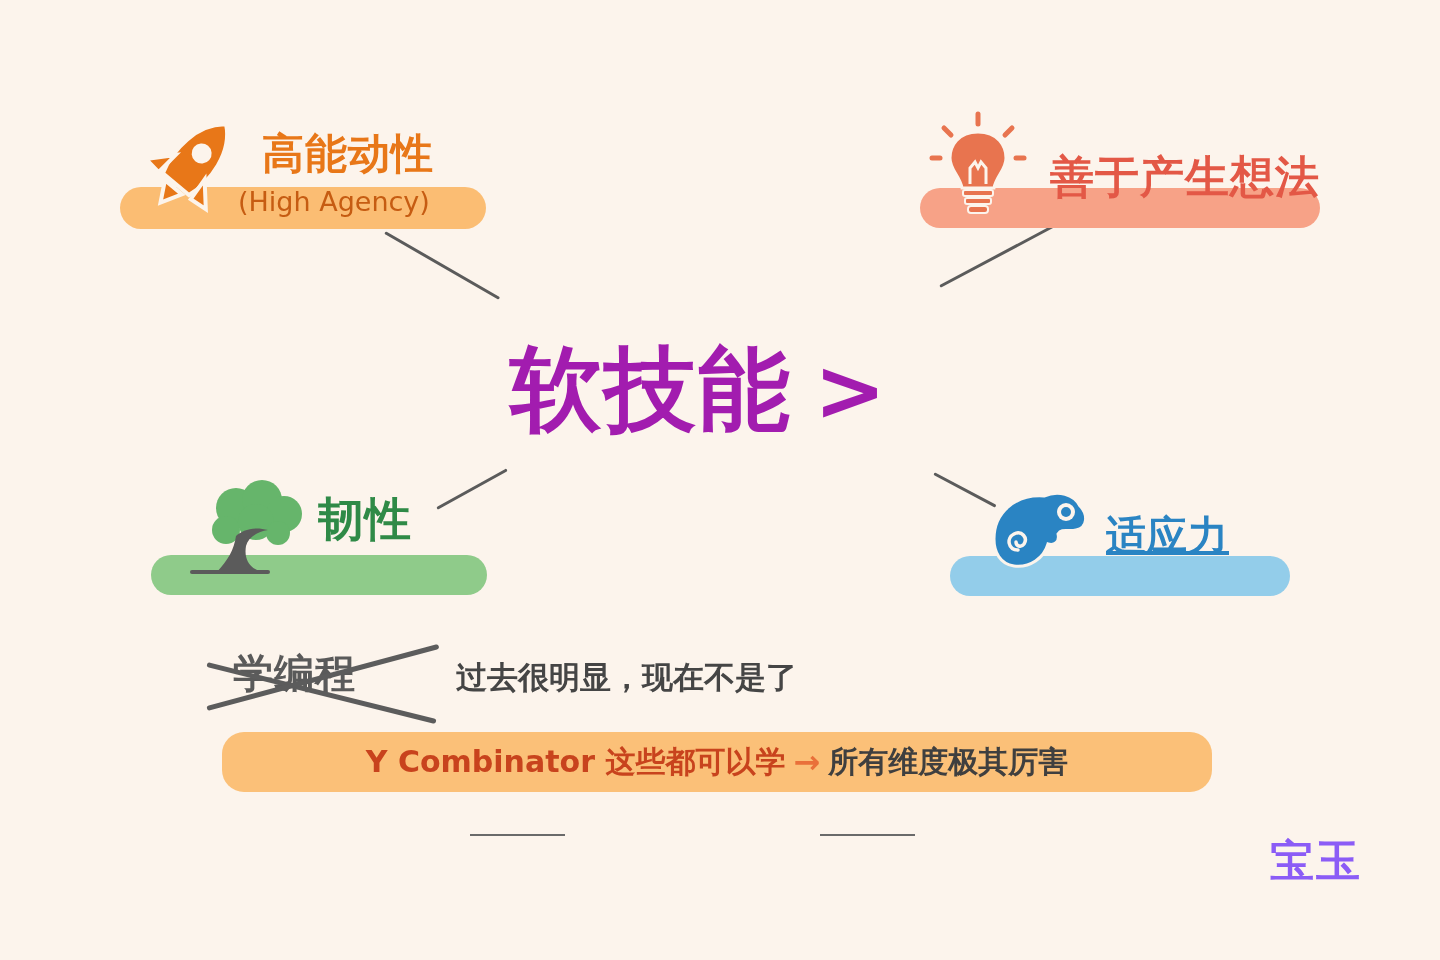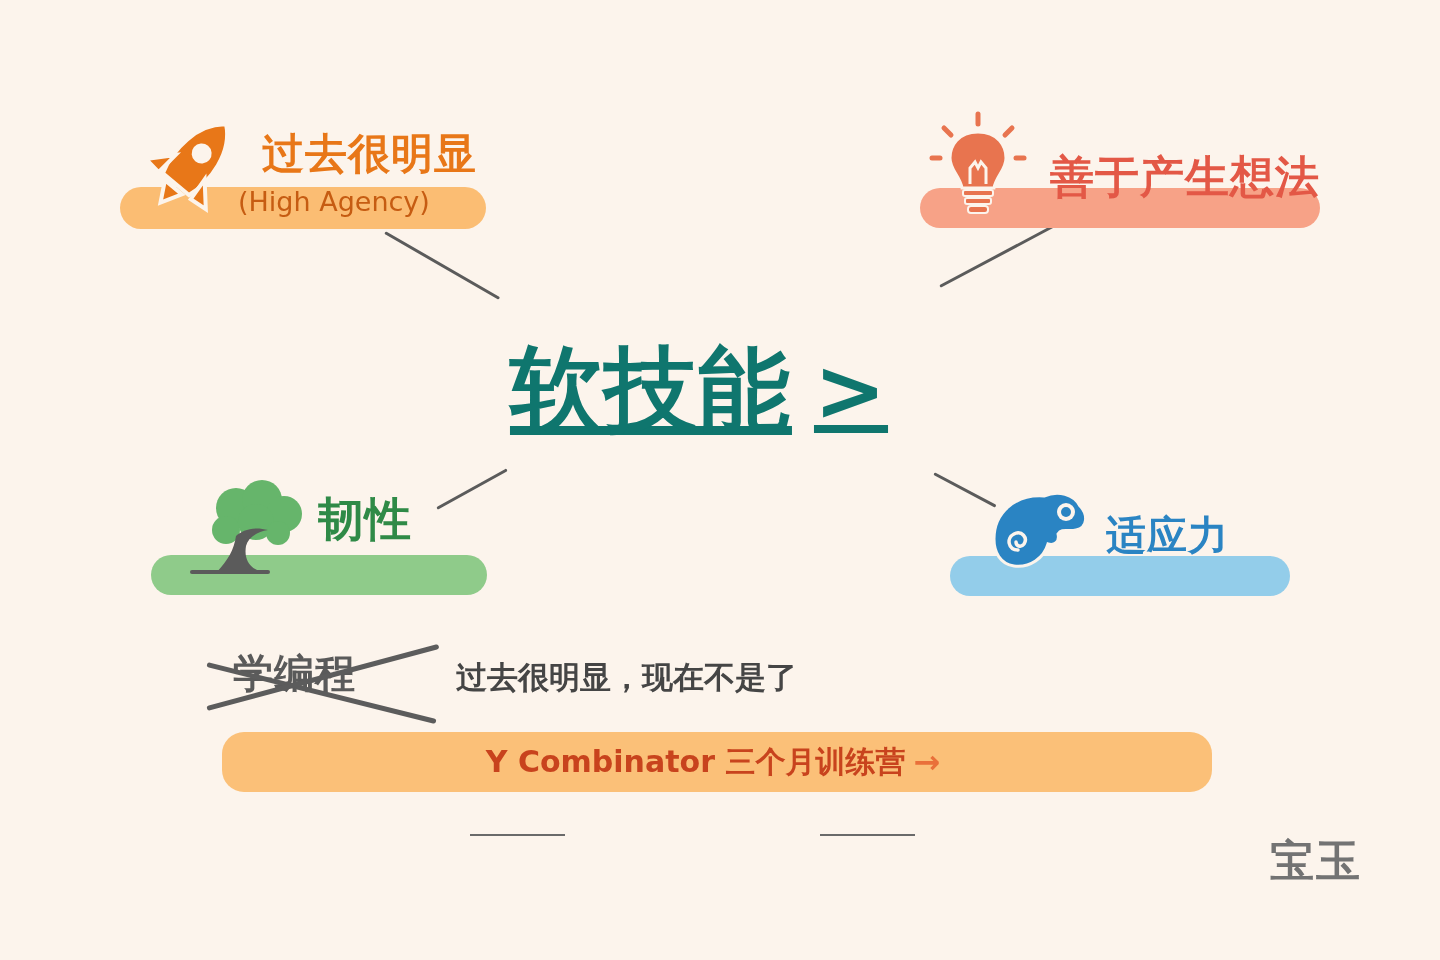--- a/index.html
+++ b/index.html
@@ -11,63 +11,62 @@
     }
     .abs { position: absolute; }
     .pill { position: absolute; border-radius: 22px; }
     .connector { position: absolute; height: 3px; background: #5b5b5b; border-radius: 2px; transform-origin: 0 50%; }
 
     .node-title { position: absolute; font-weight: bold; white-space: nowrap; letter-spacing: 1px; }
 
     #center-title {
       position: absolute; left: 340px; top: 325px; width: 740px; height: 130px;
       display: flex; align-items: center; justify-content: center;
-      font-size: 92px; font-weight: bold; color: #0f766e; letter-spacing: 2px;
+      font-size: 92px; font-weight: bold; color: #a21caf; letter-spacing: 2px;
       white-space: nowrap;
-      text-decoration: underline;
     }
     #center-title .gt { margin: 0 22px; font-size: 86px; }
 
     .strike-wrap { position: absolute; left: 205px; top: 640px; width: 230px; height: 70px; }
     .strike-text { position: absolute; left: 28px; top: 6px; font-size: 40px; font-weight: bold; color: #5a5a5a; letter-spacing: 1px; }
     .strike-line { position: absolute; height: 5px; background: #5c5c5c; border-radius: 3px; transform-origin: 0 50%; }
 
     .note-text { position: absolute; left: 456px; top: 657px; font-size: 31px; color: #454545; font-weight: bold; white-space: nowrap; }
 
     .yc-bar { position: absolute; left: 222px; top: 732px; width: 990px; height: 60px; border-radius: 22px; background: #fbc078; }
     .yc-content { position: absolute; left: 222px; top: 732px; width: 990px; height: 60px; display: flex; align-items: center; justify-content: center; font-size: 30px; font-weight: bold; white-space: nowrap; }
     .yc-left { color: #c8431d; }
     .yc-arrow { color: #e9703a; margin: 0 8px; font-size: 32px; }
     .yc-right { color: #3f3f3f; }
 
     .footer-row { position: absolute; left: 470px; top: 810px; width: 445px; height: 50px; display: flex; align-items: center; justify-content: space-between; }
     .footer-dash { width: 95px; height: 2px; background: #6a6a6a; }
     .footer-text { font-size: 32px; font-weight: bold; color: #4a4a4a; letter-spacing: 1px; }
 
-    .watermark { position: absolute; left: 1270px; top: 832px; font-size: 44px; font-weight: bold; color: #737373; letter-spacing: 2px; font-family: "DejaVu Serif", serif; }
+    .watermark { position: absolute; left: 1270px; top: 832px; font-size: 44px; font-weight: bold; color: #8b5cf6; letter-spacing: 2px; font-family: "DejaVu Serif", serif; }
   </style>
 </head>
 <body>
 
 <div class="connector" style="left:385px;top:231px;width:132px;transform:rotate(30deg);"></div>
 <div class="connector" style="left:940px;top:285px;width:134px;transform:rotate(-28deg);"></div>
 <div class="connector" style="left:437px;top:507px;width:80px;transform:rotate(-29deg);"></div>
 <div class="connector" style="left:934px;top:472px;width:70px;transform:rotate(28deg);"></div>
 
 <div class="pill" style="left:120px;top:187px;width:366px;height:42px;background:#fbbd73;"></div>
 <svg class="abs" style="left:135px;top:108px;" width="115" height="115" viewBox="0 0 115 115">
   <g transform="rotate(40 57 57)">
     <path d="M57 4 C80 22 82 58 74 82 L40 82 C32 58 34 22 57 4 Z" fill="#e87718" stroke="#fcf4ec" stroke-width="4"></path>
     <circle cx="57" cy="42" r="10" fill="#fcf4ec"></circle>
     <path d="M38 60 L18 82 L36 84 Z" fill="#e87718" stroke="#fcf4ec" stroke-width="4"></path>
     <path d="M76 60 L96 82 L78 84 Z" fill="#e87718" stroke="#fcf4ec" stroke-width="4"></path>
     <path d="M46 86 L68 86 L57 106 Z" fill="#e87718" stroke="#fcf4ec" stroke-width="4"></path>
   </g>
 </svg>
-<div class="node-title" style="left:262px;top:126px;font-size:42px;color:#e87718;">过去很明显</div>
+<div class="node-title" style="left:262px;top:126px;font-size:42px;color:#e87718;">高能动性</div>
 <div class="node-title" style="left:238px;top:186px;font-size:27px;color:#c65c12;font-weight:normal;letter-spacing:0;">(High Agency)</div>
 
 <div class="pill" style="left:920px;top:188px;width:400px;height:40px;background:#f7a287;"></div>
 <svg class="abs" style="left:928px;top:110px;" width="100" height="115" viewBox="0 0 100 115">
   <g stroke="#e8744f" stroke-width="5" stroke-linecap="round">
     <line x1="50" y1="4" x2="50" y2="14"></line>
     <line x1="16" y1="18" x2="23" y2="25"></line>
     <line x1="84" y1="18" x2="77" y2="25"></line>
     <line x1="4" y1="48" x2="12" y2="48"></line>
     <line x1="88" y1="48" x2="96" y2="48"></line>
@@ -95,38 +94,39 @@
 </svg>
 <div class="node-title" style="left:318px;top:489px;font-size:46px;color:#2f8a47;">韧性</div>
 
 <div class="pill" style="left:950px;top:556px;width:340px;height:40px;background:#93cdea;"></div>
 <svg class="abs" style="left:988px;top:484px;" width="110" height="90" viewBox="0 0 110 90">
   <path d="M6 55 C6 28 28 10 56 12 C70 6 86 10 92 22 C100 30 100 44 88 46 C80 48 74 44 70 50 C72 58 66 62 60 60 C56 74 42 84 26 82 C12 80 6 68 6 55 Z" fill="#2a84c3" stroke="#fcf4ec" stroke-width="3"></path>
   <circle cx="78" cy="28" r="9" fill="#fcf4ec"></circle>
   <circle cx="78" cy="28" r="5" fill="#2a84c3"></circle>
   <path d="M30 66 C20 66 18 54 26 50 C34 46 40 54 36 60 C33 64 28 62 28 58" fill="none" stroke="#fcf4ec" stroke-width="3.5" stroke-linecap="round"></path>
 </svg>
-<div class="node-title" style="left:1106px;top:508px;font-size:40px;color:#2a84c3;">适应力</div>
+<div class="node-title" style="left:1106px;top:508px;font-size:40px;color:#2a84c3;text-decoration:underline;">适应力</div>
 
 <div id="center-title">
   <span>软技能</span>
   <span class="gt">&gt;</span>
 </div>
 
 <div class="strike-wrap">
   <div class="strike-text">学编程</div>
   <div class="strike-line" style="left:2px;top:22px;width:236px;transform:rotate(14deg);"></div>
   <div class="strike-line" style="left:2px;top:66px;width:240px;transform:rotate(-15deg);"></div>
 </div>
 <div class="note-text">过去很明显，现在不是了</div>
 
 <div class="yc-bar"></div>
 <div class="yc-content">
-  <span class="yc-left">Y Combinator 三个月训练营</span>
+  <span class="yc-left">Y Combinator 这些都可以学</span>
   <span class="yc-arrow">→</span>
+  <span class="yc-right">所有维度极其厉害</span>
 </div>
 
 <div class="footer-row">
   <div class="footer-dash"></div>
   <div class="footer-dash"></div>
 </div>
 
 <div class="watermark">宝玉</div>
 
 </body></html>

